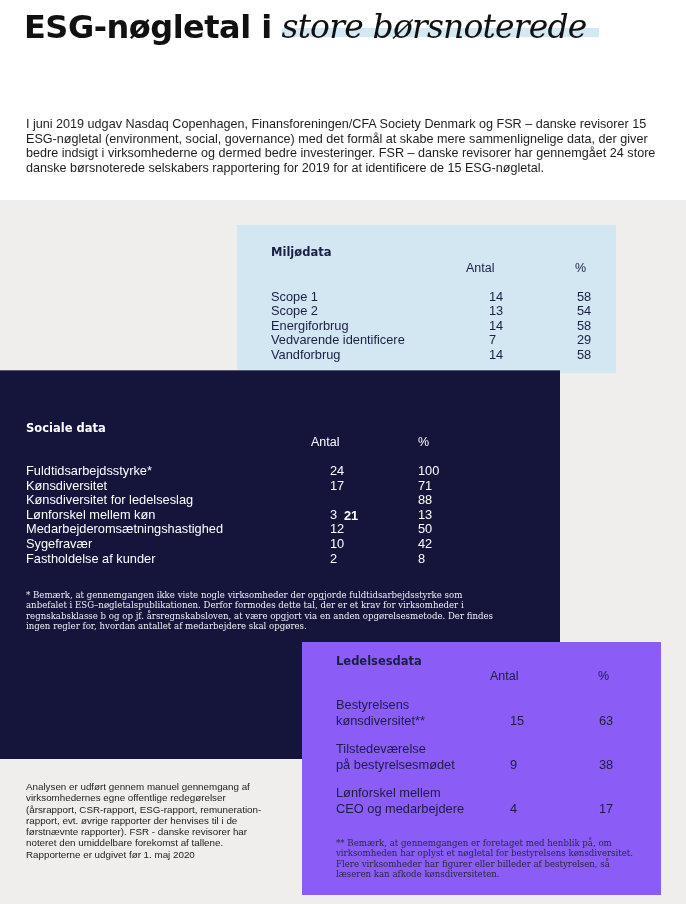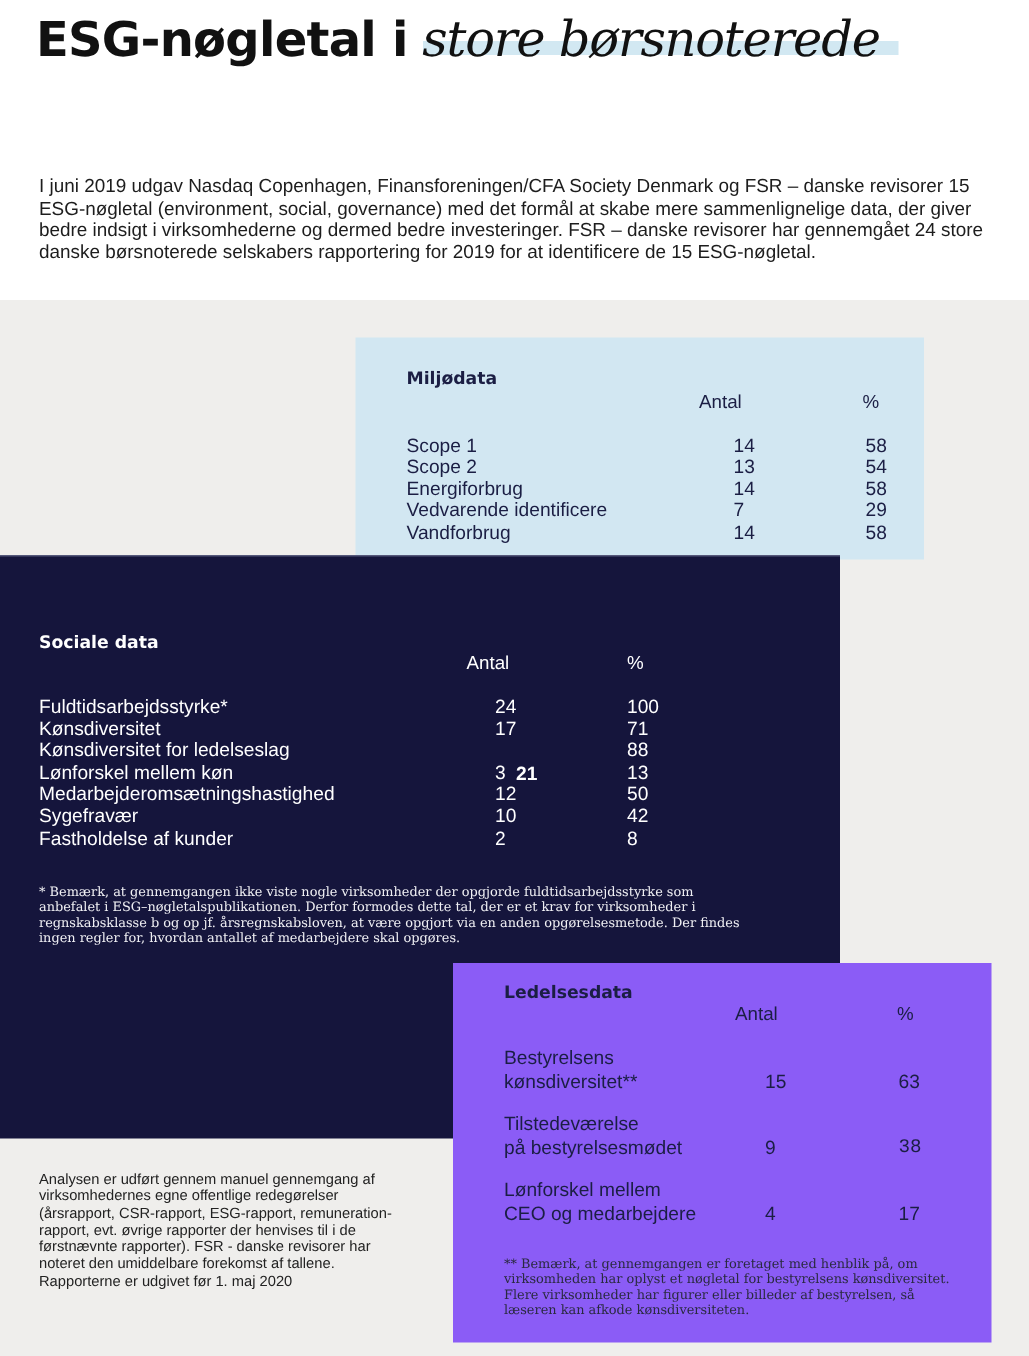--- a/index.html
+++ b/index.html
@@ -144,21 +144,21 @@
       <div class="row" style="left: 0px; top: 56px; width: 100%;">
         <span class="lab" style="left: 34px; top: 0px;">Bestyrelsens</span>
         <span class="lab" style="left: 34px; top: 16px;">kønsdiversitet**</span>
         <span class="cnt" style="left: 208px; top: 16px; font-weight: 300;">15</span>
         <span class="pct" style="left: 297px; top: 16px;">63</span>
       </div>
       <div class="row" style="left: 0px; top: 100px; width: 100%;">
         <span class="lab" style="left: 34px; top: 0px;">Tilstedeværelse</span>
         <span class="lab" style="left: 34px; top: 16px;">på bestyrelsesmødet</span>
         <span class="cnt" style="left: 208px; top: 16px; font-weight: 300;">9</span>
-        <span class="pct" style="left: 297px; top: 16px; font-family: Liberation Mono, monospace;">38</span>
+        <span class="pct" style="left: 297px; top: 16px;">38</span>
       </div>
       <div class="row" style="left: 0px; top: 144px; width: 100%;">
         <span class="lab" style="left: 34px; top: 0px;">Lønforskel mellem</span>
         <span class="lab" style="left: 34px; top: 16px;">CEO og medarbejdere</span>
         <span class="cnt" style="left: 208px; top: 16px; font-weight: 300;">4</span>
         <span class="pct" style="left: 297px; top: 16px;">17</span>
       </div>
     </div>
   <p class="note" style="left:34px;top:196px;width:310px;color:#2a2a40;">** Bemærk, at gennemgangen er foretaget med henblik på, om virksomheden har oplyst et nøgletal for bestyrelsens kønsdiversitet. Flere virksomheder har figurer eller billeder af bestyrelsen, så læseren kan afkode kønsdiversiteten.</p>
 </section>

